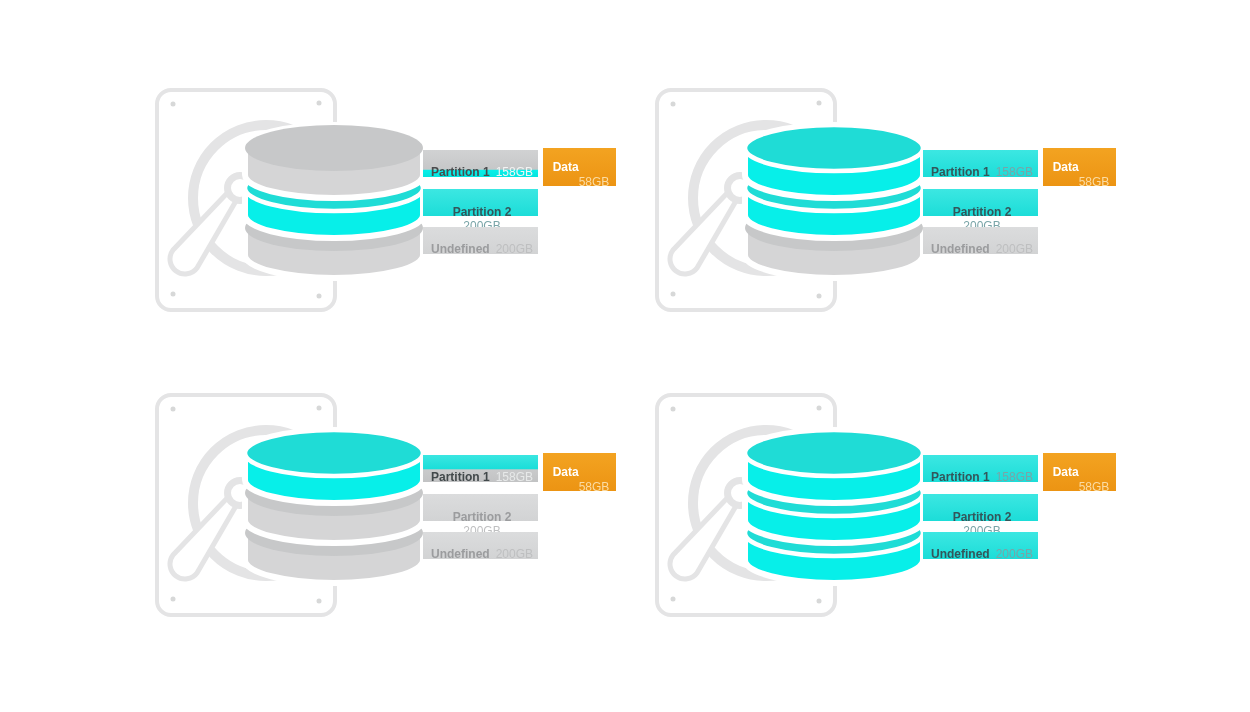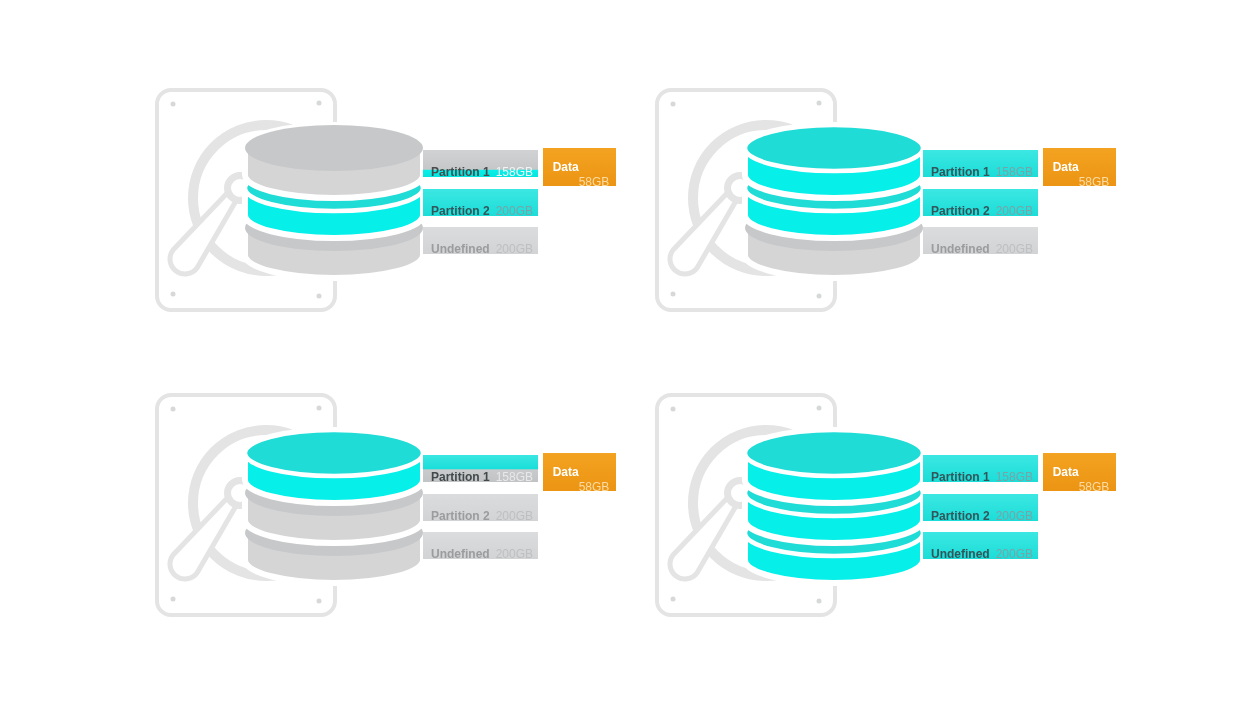--- a/index.html
+++ b/index.html
@@ -22,21 +22,21 @@
   .disk-side.cyan{fill:var(--cyan-band,#07EFE9);}
   .disk-side.gray{fill:var(--gray-band,#D5D5D6);}
   .disk-top.cyan{fill:var(--cyan-top,#1FDCD6);stroke:#fff;stroke-width:4.5px;}
   .disk-top.gray{fill:var(--gray-top,#C7C8C9);stroke:none;}
 
   
   .bar{position:absolute;left:271px;width:115px;height:27px;box-sizing:border-box;
        display:flex;align-items:center;justify-content:space-between;
        padding:16px 5px 0 8px;font-size:12px;white-space:nowrap;}
   .bar .lbl{font-weight:700;}
-  .row1{top:66px;} .row2{top:105px;} .row3{top:143px;}
+  .row1{top:66px;} .row2{top:105px;flex-direction:column;} .row3{top:143px;}
   .badge{left:391px;width:73px;top:64px;height:38px;padding:0 4px 0 7px;justify-content:center;}
 
   .s-cyan{background:linear-gradient(180deg,#3CE7E2,#1CDDD8);}
   .s-cyan .lbl{color:#33565A;} .s-cyan .val{color:#79A4A7;}
 
   .s-grayA-cyanstrip{background:linear-gradient(180deg,#D1D2D3 0%,#C6C7C8 72%,#09EFE9 73%,#04E5DF 100%);}
   .s-grayA-cyanstrip .lbl{color:#4A4B4D;} .s-grayA-cyanstrip .val{color:#F3F4F4;}
 
   .s-cyan-graysplit{background:linear-gradient(180deg,#3AE6E1 0%,#19DED9 53%,#C9CACB 54%,#C2C3C4 100%);}
   .s-cyan-graysplit .lbl{color:#42494B;} .s-cyan-graysplit .val{color:#E7E9E9;}

